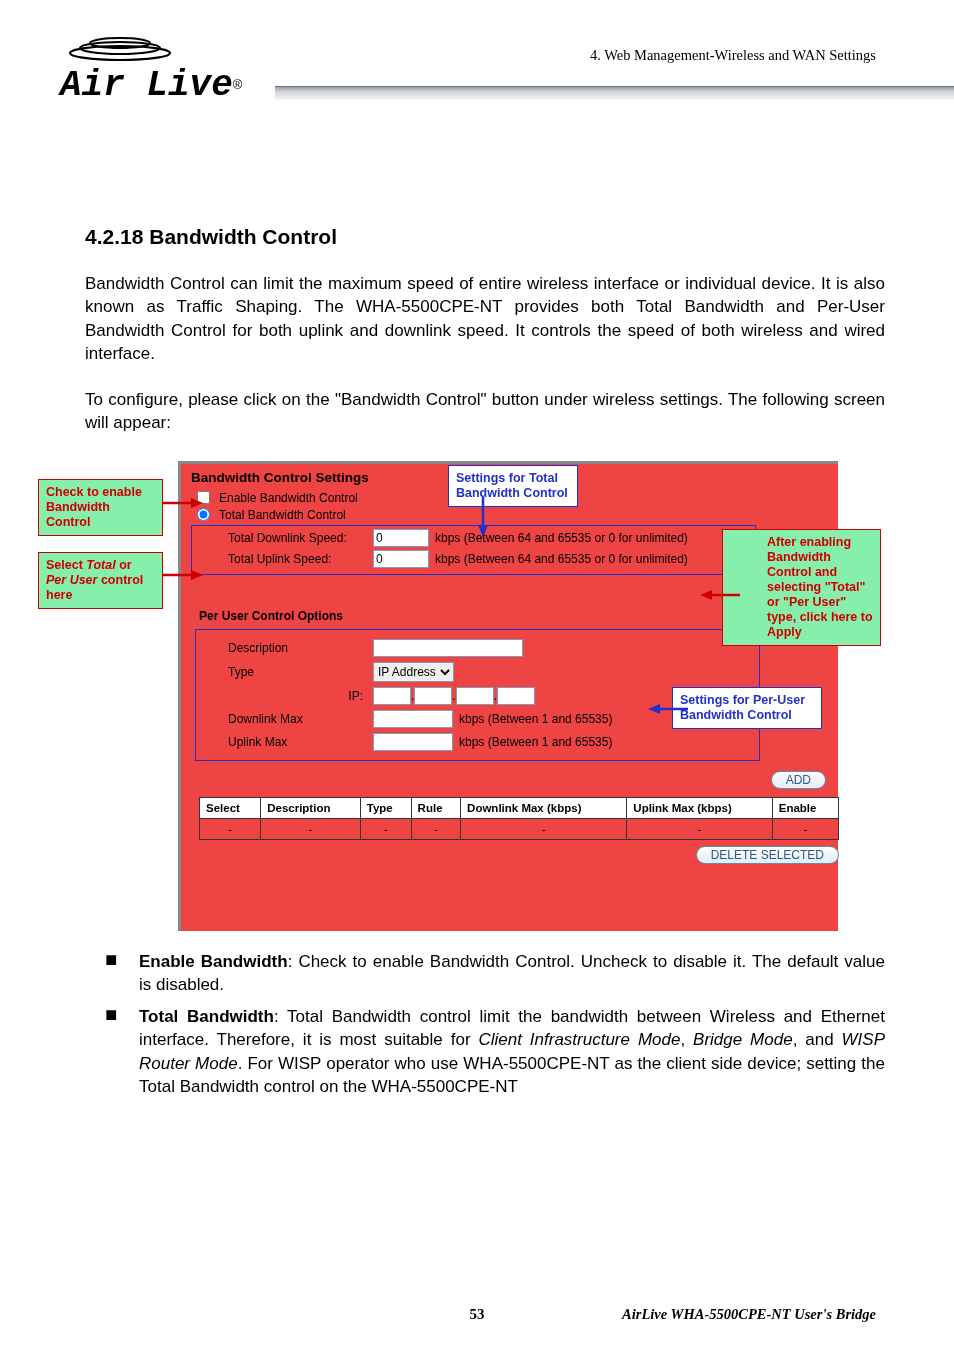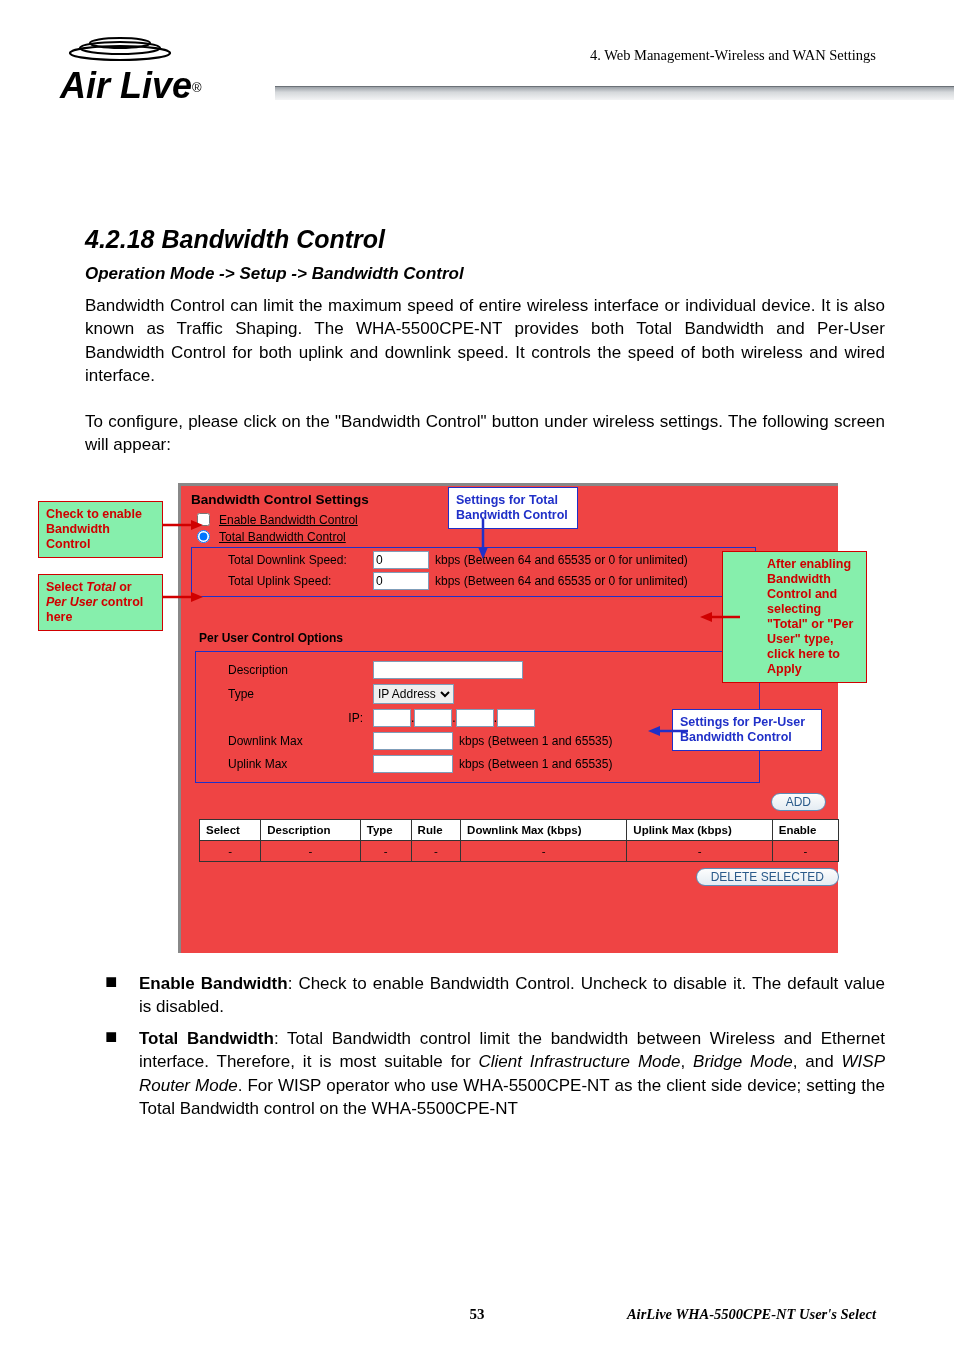--- a/index.html
+++ b/index.html
@@ -1,34 +1,34 @@
 <!DOCTYPE html>
 <html><head>
 <meta charset="utf-8">
 <style>
   * { box-sizing: border-box; margin: 0; padding: 0; }
   body { width: 954px; height: 1350px; background: #fff; font-family: Arial, Helvetica, sans-serif; color: #000; position: relative; }
   .logo { position: absolute; top: 35px; left: 60px; }
   .logo-rings { width: 120px; height: 26px; }
-  .logo-text { font-family: Liberation Sans, sans-serif; font-size: 36px; font-weight: bold; font-style: italic; }
+  .logo-text { font-family: Liberation Mono, monospace; font-size: 36px; font-weight: bold; font-style: italic; }
   .logo-reg { font-size: 13px; vertical-align: super; }
   .header-caption { position: absolute; top: 47px; right: 78px; font-family: 'Times New Roman', serif; font-size: 14.5px; }
   .header-rule { position: absolute; top: 86px; left: 275px; width: 679px; height: 14px;
     background: linear-gradient(to bottom, #9aa0a6 0%, #d5d8db 40%, #f3f4f5 100%); border-top: 1px solid #6b7177; }
   .content { position: absolute; top: 225px; left: 85px; width: 800px; }
-  h2 { font-size: 25px; font-weight: bold; margin-bottom: 10px; font-style: italic; }
+  h2 { font-size: 21px; font-weight: bold; margin-bottom: 23px; }
   .breadcrumb { font-size: 17px; font-weight: bold; font-style: italic; margin-bottom: 10px; }
   p.para { font-size: 17px; line-height: 1.38; text-align: justify; margin-bottom: 22px; }
   .shot { position: relative; width: 820px; height: 475px; margin-left: -7px; margin-bottom: 18px; }
   .callout { position: absolute; border: 1.5px solid #d00000; padding: 5px 7px; font-family: Arial, sans-serif; font-size: 12.5px; font-weight: bold; color: #d00000; line-height: 1.2; background: #86efac; }
   .callout .ital { font-style: italic; }
   .callout-blue { position: absolute; border: 1.5px solid #2030c8; padding: 5px 7px; font-family: Arial, sans-serif; font-size: 12.5px; font-weight: bold; color: #2030c8; line-height: 1.2; background: #fff; }
   .panel { position: absolute; top: 4px; left: 100px; width: 660px; height: 470px; border-left: 3px solid #888; border-top: 3px solid #888; background: #ef4444; font-family: Tahoma, Arial, sans-serif; font-size: 12px; padding: 6px 10px; }
   .panel-title { font-weight: bold; font-size: 13.5px; margin-bottom: 6px; }
-  .panel-row { display: flex; align-items: center; gap: 6px; margin-bottom: 3px; text-decoration: underline; }
+  .panel-row { display: flex; align-items: center; gap: 6px; margin-bottom: 3px; }
   .panel-row input[type=checkbox], .panel-row input[type=radio] { margin: 0 3px 0 6px; }
   .speed-row { display: flex; align-items: center; margin-bottom: 3px; margin-left: 28px; }
   .speed-row .lbl { width: 145px; }
   .speed-row input[type=text] { width: 56px; height: 18px; border: 1px solid #7f9db9; padding: 0 2px; font-size: 12px; }
   .speed-row .hint { margin-left: 6px; }
   .apply-btn, .add-btn, .del-btn { display: inline-block; border: 1px solid #5b8db8; border-radius: 10px; padding: 1px 14px; font-size: 12px; color: #2a5a8a; background: linear-gradient(#fdfdfd,#e4ecf3); cursor: pointer; }
   .pu-title { font-weight: bold; margin: 14px 0 6px 8px; }
   .pu-row { display: flex; align-items: center; margin: 5px 0; margin-left: 28px; }
   .pu-row .lbl { width: 145px; }
   .pu-row input.txt { width: 80px; height: 18px; border: 1px solid #7f9db9; }
@@ -55,21 +55,20 @@
     <ellipse cx="60" cy="8" rx="30" ry="5" fill="none" stroke="#000" stroke-width="2.2"></ellipse>
   </svg>
   <div><span class="logo-text">Air Live</span><span class="logo-reg">®</span></div>
 </div>
 
 <div class="header-caption">4. Web Management-Wireless and WAN Settings</div>
 <div class="header-rule"></div>
 
 <div class="content">
   <h2>4.2.18 Bandwidth Control</h2>
-  <div class="breadcrumb">Operation Mode -&gt; Setup -&gt; Bandwidth Control</div>
   <p class="para">Bandwidth Control can limit the maximum speed of entire wireless interface or individual device.   It is also known as Traffic Shaping.   The WHA-5500CPE-NT provides both Total Bandwidth and Per-User Bandwidth Control for both uplink and downlink speed.   It controls the speed of both wireless and wired interface.</p>
   <p class="para">To configure, please click on the "Bandwidth Control" button under wireless settings.   The following screen will appear:</p>
 
   <div class="shot">
 
     <div class="callout" style="top:22px; left:-40px; width:125px;">Check to enable Bandwidth Control</div>
     <div class="callout" style="top:95px; left:-40px; width:125px;">
       <span>Select </span><span class="ital">Total</span><span> or </span><span class="ital">Per User</span><span> control here</span>
     </div>
 
@@ -155,21 +154,21 @@
           <td style="text-align:center">-</td>
         </tr>
       </tbody>
         </table>
       <div style="text-align:right; width:648px; margin-top:6px;">
         <span class="del-btn">DELETE SELECTED</span>
       </div>
     </div>
 
     <div class="callout-blue" style="top:8px; left:370px; width:130px;">Settings for Total Bandwidth Control</div>
-    <div class="callout" style="top:72px; left:644px; width:145px;padding-left:44px;">After enabling Bandwidth Control and selecting "Total" or "Per User" type, click here to Apply</div>
+    <div class="callout" style="top:72px; left:644px; width:159px;padding-left:44px;">After enabling Bandwidth Control and selecting "Total" or "Per User" type, click here to Apply</div>
     <div class="callout-blue" style="top:230px; left:594px; width:150px;">Settings for Per-User Bandwidth Control</div>
 
     <svg style="position:absolute; top:38px; left:85px;" width="40" height="20">
         <line x1="0" y1="8" x2="28" y2="8" stroke="#d00000" stroke-width="2.5"></line>
         <polygon points="28,3 40,8 28,13" fill="#d00000"></polygon>
       </svg>
     <svg style="position:absolute; top:110px; left:85px;" width="40" height="20">
         <line x1="0" y1="8" x2="28" y2="8" stroke="#d00000" stroke-width="2.5"></line>
         <polygon points="28,3 40,8 28,13" fill="#d00000"></polygon>
       </svg>
@@ -198,14 +197,14 @@
   <div class="bullet-row">
     <div class="bullet-sq">◼</div>
     <div class="bullet-body">
       <b>Total Bandwidth</b><span>:   Total Bandwidth control limit the bandwidth between Wireless and Ethernet interface.   Therefore, it is most suitable for </span><i>Client Infrastructure Mode</i><span>, </span><i>Bridge Mode</i><span>, and </span><i>WISP Router Mode</i><span>.   For WISP operator who use WHA-5500CPE-NT as the client side device; setting the Total Bandwidth control on the WHA-5500CPE-NT</span>
     </div>
   </div>
 </div>
 
 <div class="footer">
   <div class="page-no">53</div>
-  <div class="footer-caption">AirLive WHA-5500CPE-NT User's Select</div>
+  <div class="footer-caption">AirLive WHA-5500CPE-NT User's Bridge</div>
 </div>
 
 </body></html>

